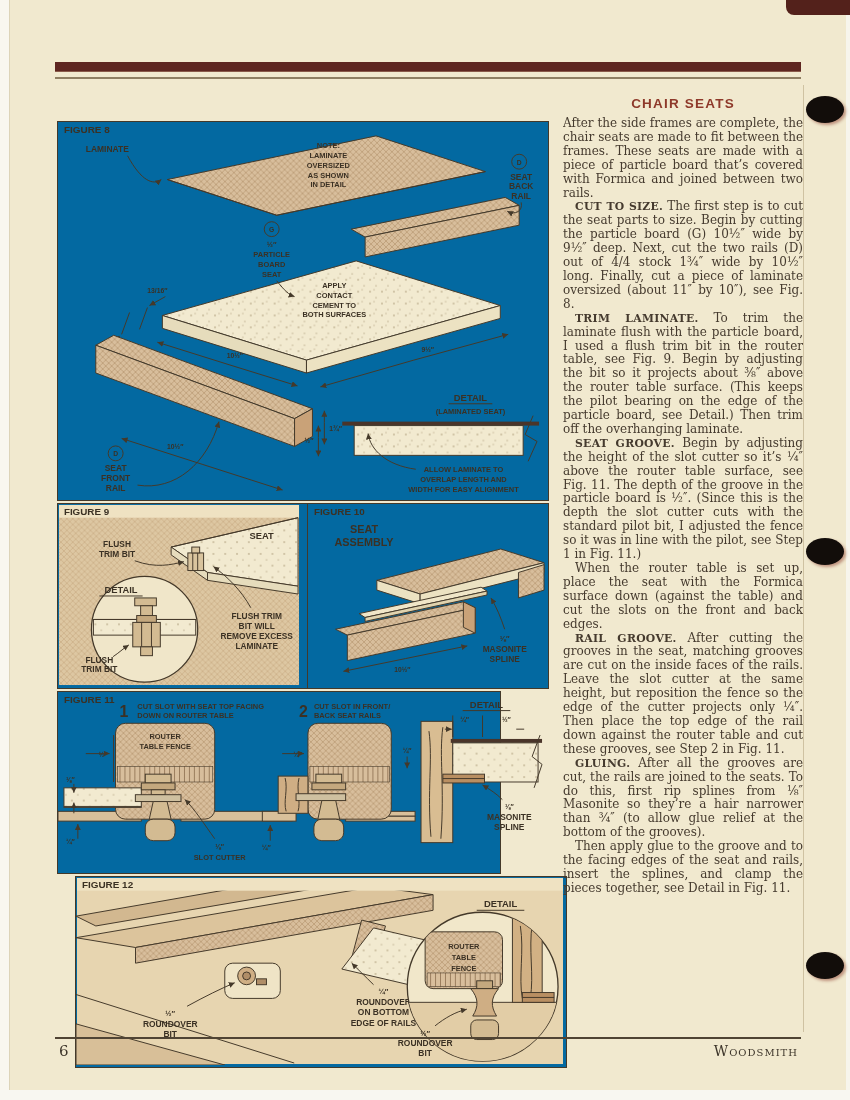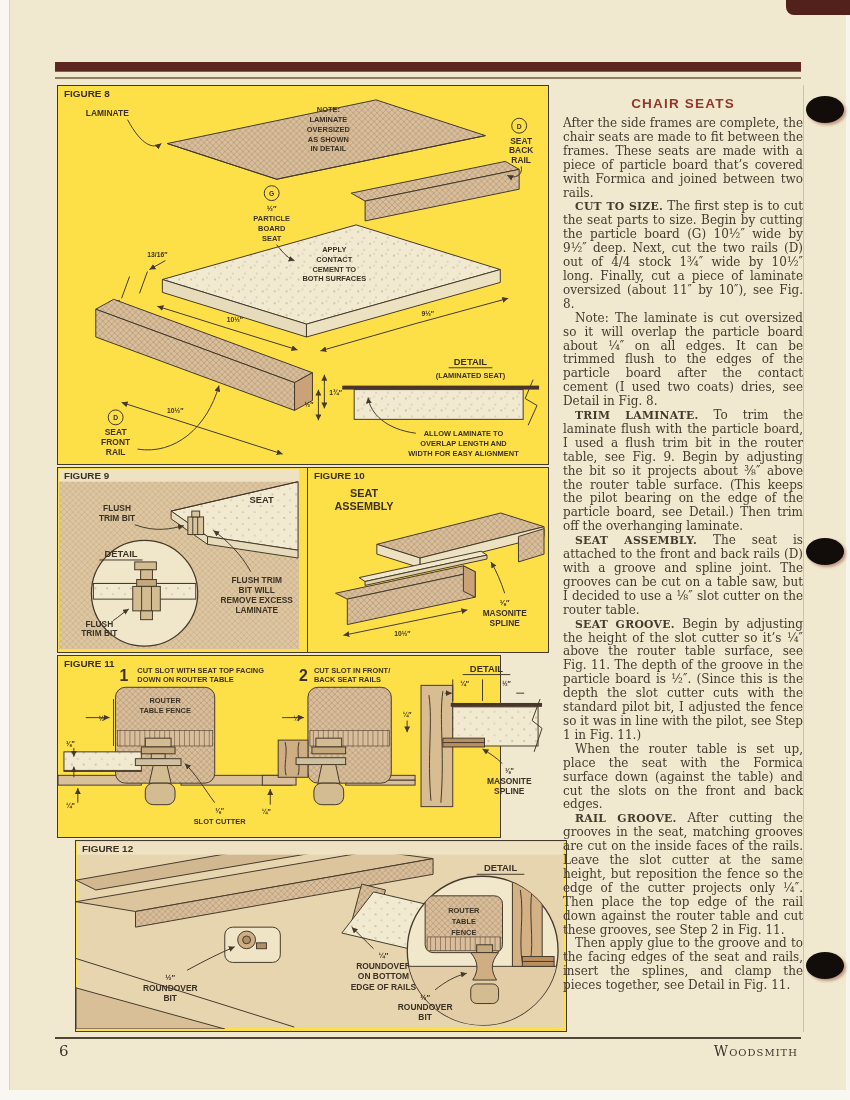--- a/index.html
+++ b/index.html
@@ -7,21 +7,21 @@
         font-family:"Liberation Sans",sans-serif;}
   .edge-left{position:absolute;left:0;top:0;width:9px;height:100%;background:#f9f7ef;border-right:1px solid #ddd4b8;}
   .edge-right{position:absolute;right:0;top:0;width:4px;height:100%;background:#f7f5ec;}
   .edge-bottom{position:absolute;left:0;bottom:0;width:100%;height:10px;background:#f8f7f1;}
   .corner-mark{position:absolute;left:786px;top:0;width:64px;height:15px;background:#53211b;border-radius:0 0 0 8px;}
   .rule-thick{position:absolute;left:55px;top:62px;width:746px;height:9px;background:#5e2620;box-shadow:0 1px 0 #8a5a4a;}
   .rule-thin{position:absolute;left:55px;top:77px;width:746px;height:2px;background:#8f7f63;}
   .col-edge{position:absolute;left:803px;top:85px;width:1px;height:947px;background:#cfc2a2;}
   .hole{position:absolute;left:806px;width:38px;height:27px;background:#120d0a;border-radius:50%;
         box-shadow:2px 2px 3px rgba(130,45,30,.45);}
-  .figbox{position:absolute;border:1.6px solid #43392a;background:#fde047;box-sizing:border-box;}
+  .figbox{position:absolute;border:1.6px solid #43392a;background:#0369a1;box-sizing:border-box;margin-top:36px;}
   .figbox svg{display:block;}
   svg text{fill:#3b3124;}
   .fl{font:bold 10px "Liberation Sans",sans-serif;}
   .lb{font:bold 8.5px "Liberation Sans",sans-serif;}
   .sm{font:bold 7.5px "Liberation Sans",sans-serif;}
   .dim{font:bold 6.8px "Liberation Sans",sans-serif;}
   .big{font:bold 16px "Liberation Sans",sans-serif;}
   .ttl{font:bold 9.5px "Liberation Sans",sans-serif;}
   .ln{stroke:#44392a;stroke-width:1;fill:none;}
   .article{position:absolute;left:563px;top:88px;width:240px;height:944px;overflow:hidden;color:#453a2e;}
@@ -478,26 +478,25 @@
       <text class="lb" x="352" y="183" text-anchor="middle">BIT</text>
       <path d="M362,152 C372,144 382,138 394,135" class="ln" marker-end="url(#a12)"></path>
     </svg>
   </div>
 
   <div class="article">
     <h2>CHAIR SEATS</h2>
     <div>
         <p><span>After the side frames are complete, the chair seats are made to fit between the frames. These seats are made with a piece of particle board that’s covered with Formica and joined between two rails.</span></p>
         <p class="ind"><span class="lead">CUT TO SIZE.</span><span> The first step is to cut the seat parts to size. Begin by cutting the particle board (G) 10½″ wide by 9½″ deep. Next, cut the two rails (D) out of 4/4 stock 1¾″ wide by 10½″ long. Finally, cut a piece of laminate oversized (about 11″ by 10″), see Fig. 8.</span></p>
-        <p class="ind"><span>Note: The laminate is cut oversized so it will overlap the particle board about ¼″ on all edges. It can be trimmed flush to the edges of the particle board after the contact cement (I used two coats) dries, see Detail in Fig. 8.</span></p>
         <p class="ind"><span class="lead">TRIM LAMINATE.</span><span> To trim the laminate flush with the particle board, I used a flush trim bit in the router table, see Fig. 9. Begin by adjusting the bit so it projects about ⅜″ above the router table surface. (This keeps the pilot bearing on the edge of the particle board, see Detail.) Then trim off the overhanging laminate.</span></p>
-        <p class="ind"><span class="lead">SEAT ASSEMBLY.</span><span> The seat is attached to the front and back rails (D) with a groove and spline joint. The grooves can be cut on a table saw, but I decided to use a ⅛″ slot cutter on the router table.</span></p>
         <p class="ind"><span class="lead">SEAT GROOVE.</span><span> Begin by adjusting the height of the slot cutter so it’s ¼″ above the router table surface, see Fig. 11. The depth of the groove in the particle board is ½″. (Since this is the depth the slot cutter cuts with the standard pilot bit, I adjusted the fence so it was in line with the pilot, see Step 1 in Fig. 11.)</span></p>
         <p class="ind"><span>When the router table is set up, place the seat with the Formica surface </span><span class="it">down</span><span> (against the table) and cut the slots on the front and back edges.</span></p>
         <p class="ind"><span class="lead">RAIL GROOVE.</span><span> After cutting the grooves in the seat, matching grooves are cut on the inside faces of the rails. Leave the slot cutter at the same height, but reposition the fence so the edge of the cutter projects only ¼″. Then place the </span><span class="it">top edge</span><span> of the rail </span><span class="it">down</span><span> against the router table and cut these grooves, see Step 2 in Fig. 11.</span></p>
+        <p class="ind"><span class="lead">GLUING.</span><span> After all the grooves are cut, the rails are joined to the seats. To do this, first rip splines from ⅛″ Masonite so they’re a hair narrower than ¾″ (to allow glue relief at the bottom of the grooves).</span></p>
         <p class="ind"><span>Then apply glue to the groove and to the facing edges of the seat and rails, insert the splines, and clamp the pieces together, see Detail in Fig. 11.</span></p>
       </div>
   </div>
 
   <div class="footer-rule"></div>
   <div class="pageno">6</div>
   <div class="brand">Woodsmith</div>
 </div>
 
 </body></html>

